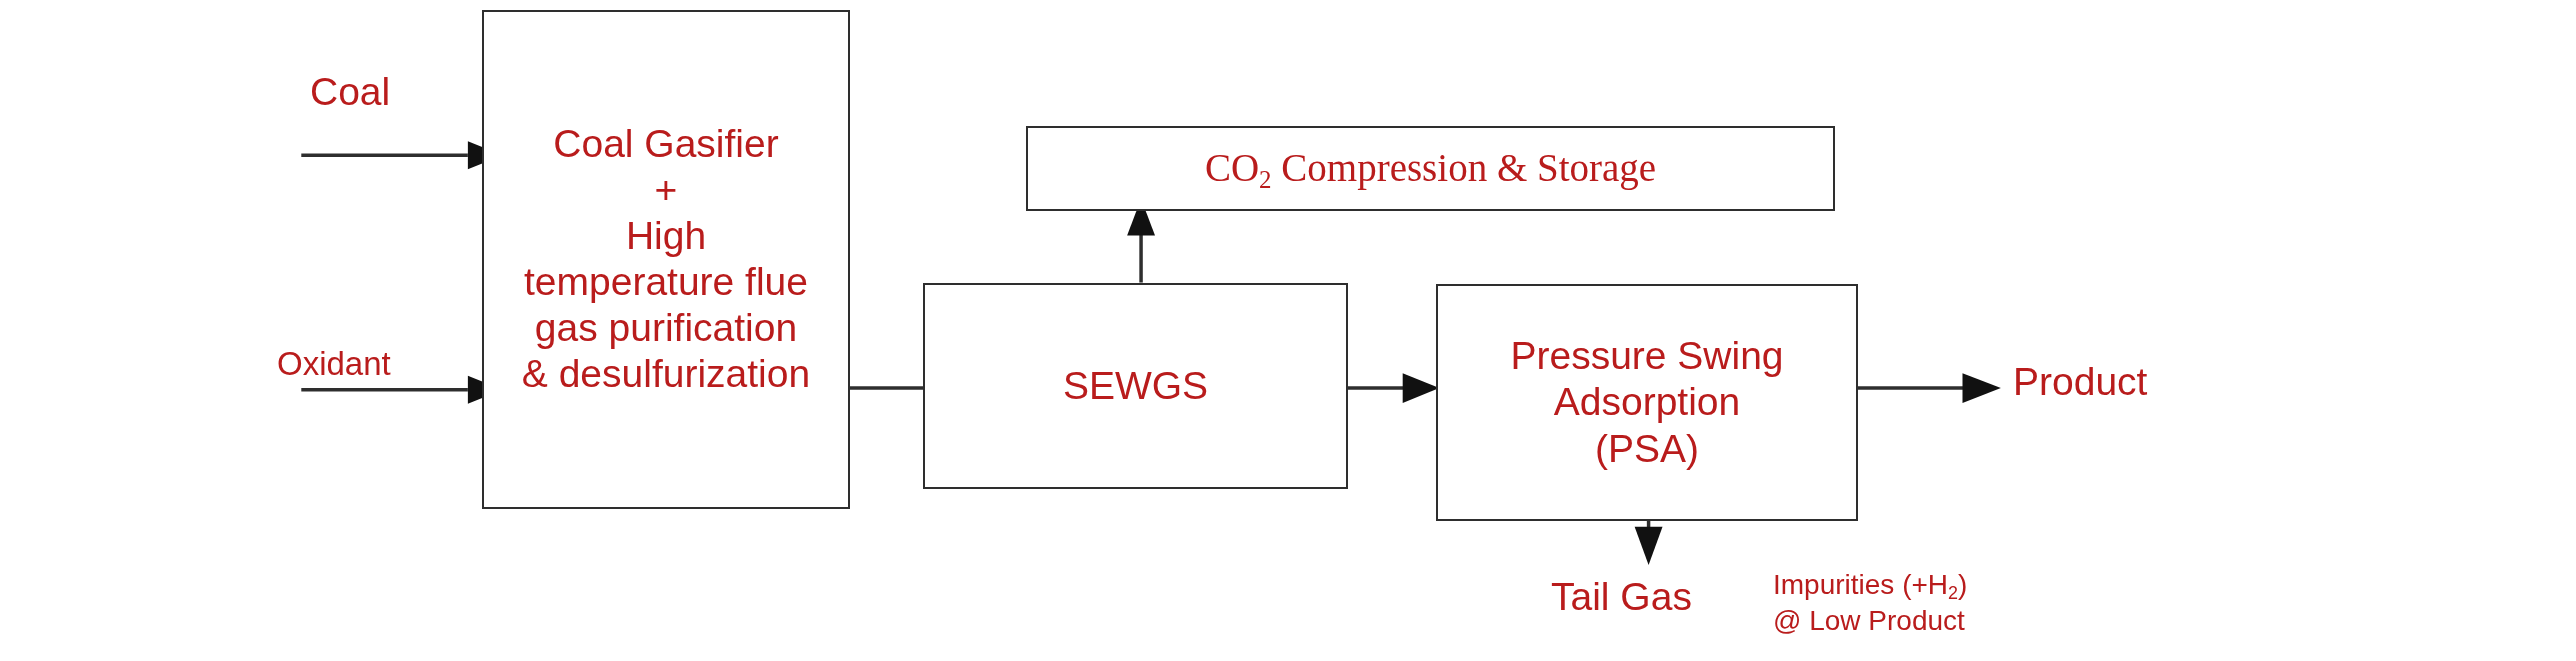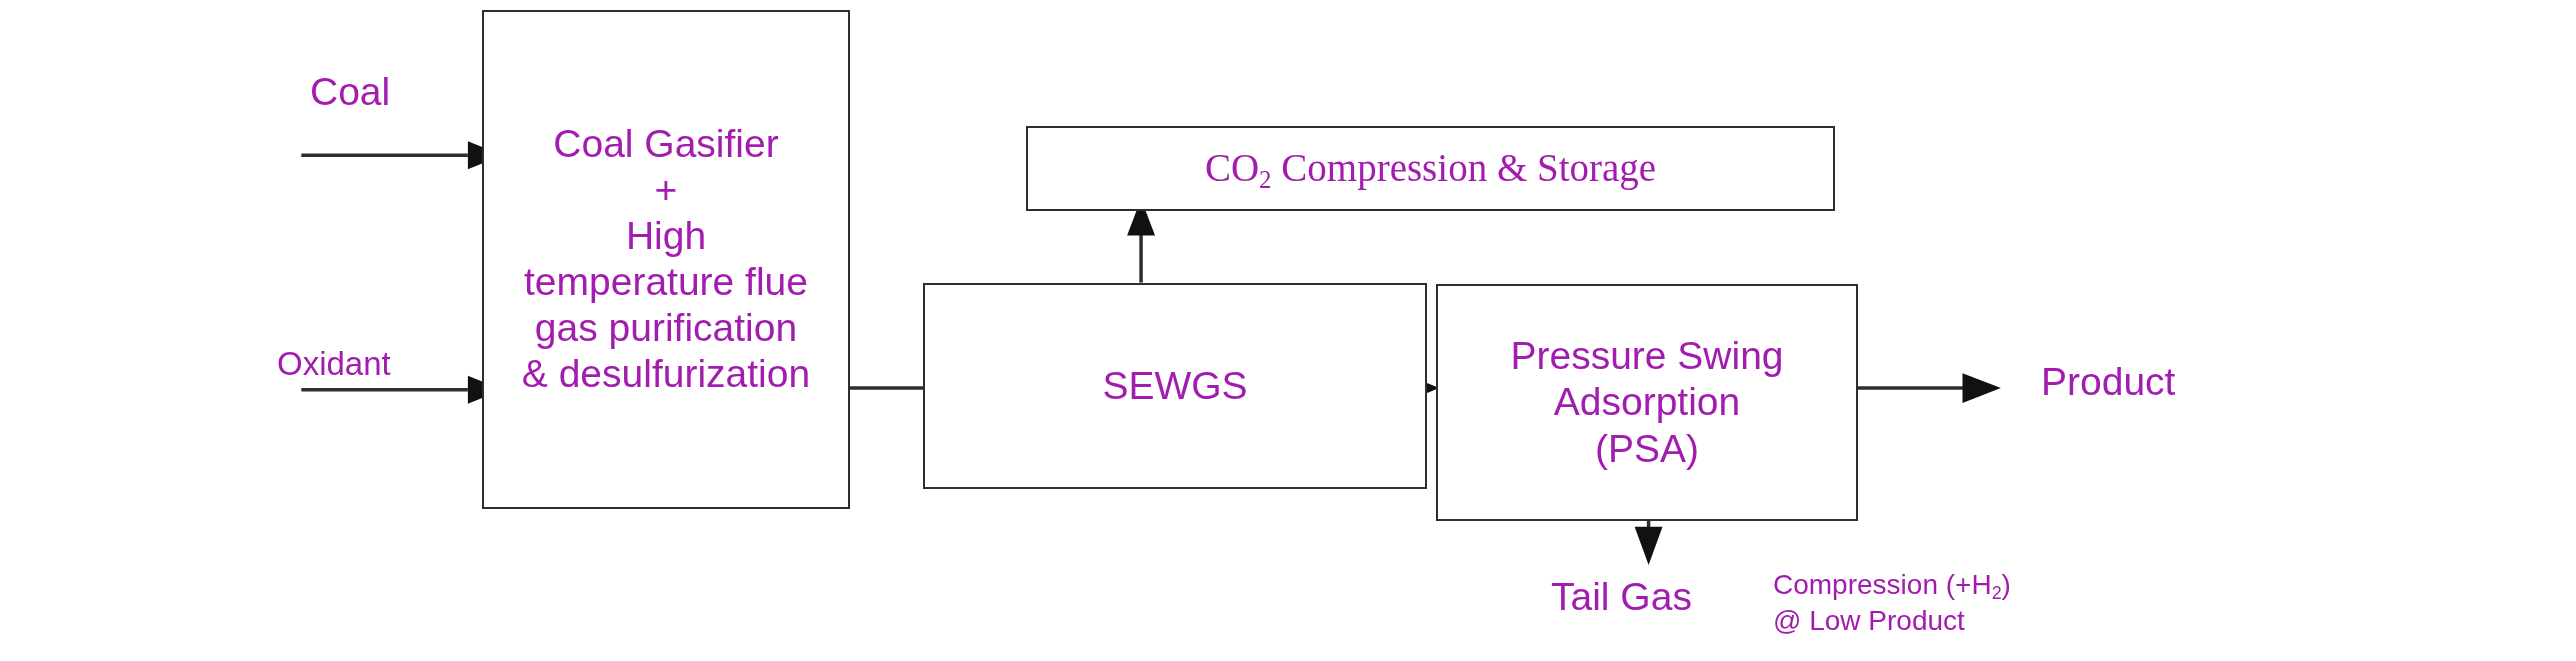--- a/index.html
+++ b/index.html
@@ -7,21 +7,21 @@
     margin: 0;
     padding: 0;
     background: #ffffff;
   }
   #canvas {
     position: relative;
     width: 2576px;
     height: 661px;
     background: #ffffff;
     font-family: "Liberation Sans", "DejaVu Sans", sans-serif;
-    color: #a21caf;
+    color: #b91c1c;
     overflow: hidden;
   }
 
   
   .pbox {
     position: absolute;
     box-sizing: border-box;
     border: 2.6px solid #2e2e2e;
     background: #ffffff;
     display: flex;
@@ -34,21 +34,21 @@
     line-height: 1.18;
     white-space: pre-line;
   }
 
   #box-gasifier { left: 482px; top: 9.6px; width: 368px; height: 499px; }
   #box-gasifier .ptext { font-size: 39px; }
 
   #box-co2 { left: 1026px; top: 126px; width: 809px; height: 85px; font-family: Liberation Serif, serif; }
   #box-co2 .ptext { font-size: 39px; }
 
-  #box-sewgs { left: 923px; top: 283px; width: 504px; height: 206px; }
+  #box-sewgs { left: 923px; top: 283px; width: 425px; height: 206px; }
   #box-sewgs .ptext { font-size: 39px; }
 
   #box-psa { left: 1436px; top: 284px; width: 422px; height: 237px; }
   #box-psa .ptext { font-size: 39px; }
 
   sub {
     font-size: 0.64em;
     vertical-align: baseline;
     position: relative;
     bottom: -0.26em;
@@ -57,21 +57,21 @@
   
   .label {
     position: absolute;
     white-space: pre-line;
     line-height: 1.2;
   }
 
   #label-coal    { left: 310px; top: 69px;  font-size: 39px; }
   #label-oxidant { left: 277px; top: 344px; font-size: 33px; }
 
-  #label-product      { left: 2013px; top: 359px; font-size: 39px; margin-left: 28px; }
+  #label-product      { left: 2013px; top: 359px; font-size: 39px; }
   #label-product-sub  { left: 2026px; top: 408px; font-size: 28px; line-height: 1.28; }
 
   #label-tailgas      { left: 1551px; top: 574px; font-size: 39px; }
   #label-tailgas-sub  { left: 1773px; top: 567px; font-size: 28px; line-height: 1.28; }
 
   
   #wires {
     position: absolute;
     left: 0; top: 0;
     width: 2576px;
@@ -148,16 +148,16 @@
     <div class="ptext">Pressure Swing
 Adsorption
 (PSA)</div>
   </div>
 
   <div class="label" id="label-product">Product</div>
 
 
   <div class="label" id="label-tailgas">Tail Gas</div>
 
-  <div class="label" id="label-tailgas-sub"><span>Compression (+H</span><sub>2</sub><span>)</span><br><span>@ Low Product</span></div>
+  <div class="label" id="label-tailgas-sub"><span>Impurities (+H</span><sub>2</sub><span>)</span><br><span>@ Low Product</span></div>
 
 </div>
 
 
 </body></html>

